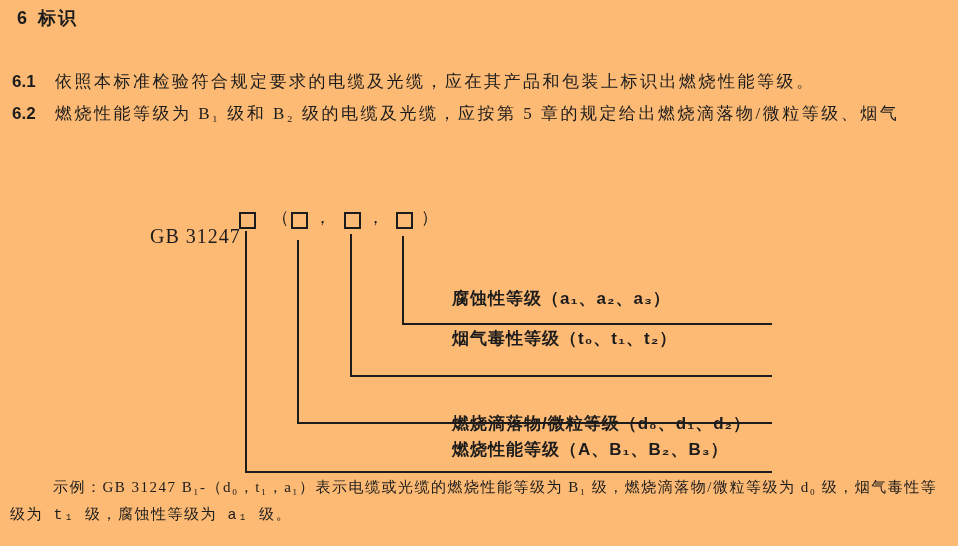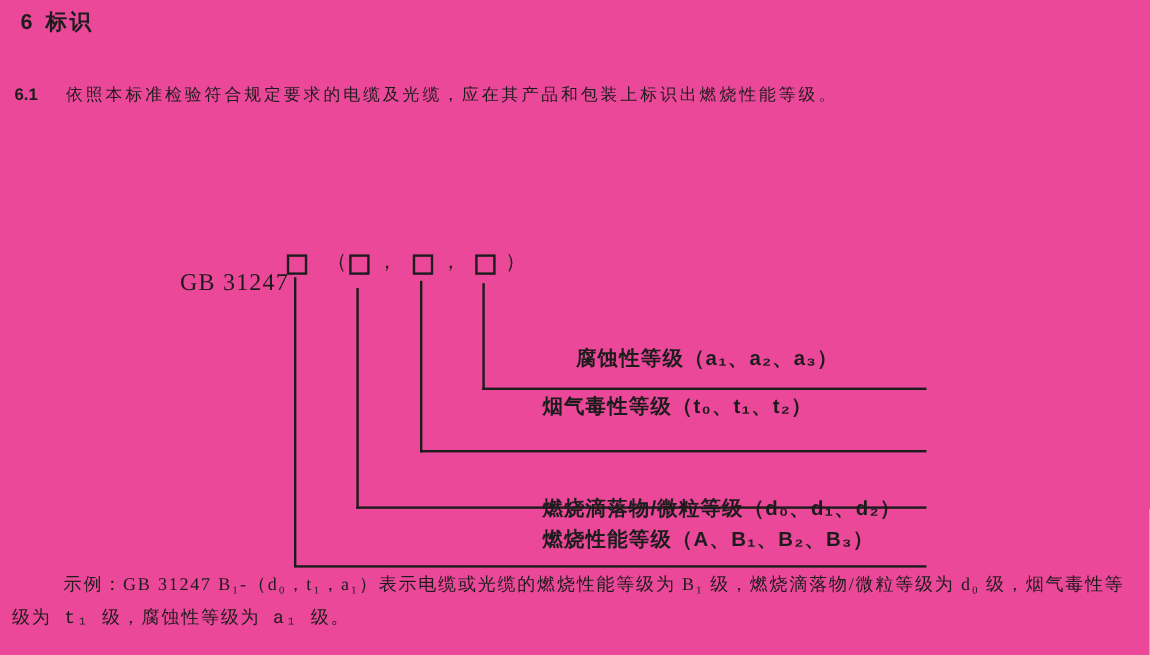--- a/index.html
+++ b/index.html
@@ -1,38 +1,38 @@
 <!DOCTYPE html>
 <html><head>
 <meta charset="utf-8">
 <style>
   html, body { margin: 0; padding: 0; }
   .page {
     position: relative;
     width: 958px;
     height: 546px;
-    background: #ec4899;
+    background: #fdba74;
     color: #1c1c1c;
     font-family: "Liberation Serif", "DejaVu Serif", serif;
     overflow: hidden;
   }
 
   
   .heading {
     position: absolute; left: 17px; top: 6px;
     font-family: "Liberation Sans", "DejaVu Sans", sans-serif;
     font-weight: bold; font-size: 18px; white-space: nowrap;
   }
   .heading .hnum { display: inline-block; width: 21px; }
   .heading .htitle { letter-spacing: 2px; }
 
   
   .para {
     position: absolute; left: 12px;
-    font-size: 14px; white-space: nowrap;
+    font-size: 17px; white-space: nowrap;
   }
   .para .pnum {
     font-family: "Liberation Sans", "DejaVu Sans", sans-serif;
     font-weight: bold; display: inline-block; width: 43px;
   }
   .para .ptext { letter-spacing: 2.5px; }
   .cont-line {
     position: absolute; left: 10px;
     font-size: 17px; letter-spacing: 2.5px; white-space: nowrap;
   }
@@ -76,21 +76,21 @@
   .h-toxicity  { left: 350px; top: 375px; width: 422px; }
   .h-droplets  { left: 297px; top: 422px; width: 475px; }
   .h-fire      { left: 245px; top: 471px; width: 527px; }
 
   .dlabel {
     position: absolute; left: 452px;
     font-family: "Liberation Sans", "DejaVu Sans", sans-serif;
     font-weight: bold; font-size: 17px;
     letter-spacing: 1px; white-space: nowrap;
   }
-  .lbl-corrosion { top: 287px; margin-left: 28px; }
+  .lbl-corrosion { top: 287px; }
   .lbl-toxicity  { top: 327px; }
   .lbl-droplets  { top: 390px; margin-top: 22px; }
   .lbl-fire      { top: 438px; text-align: center; }
 
   
   .example-line {
     position: absolute; font-size: 15px;
     letter-spacing: 1.5px; white-space: nowrap;
   }
   .ex1 { left: 53px; top: 478px; }
@@ -102,20 +102,23 @@
 <div class="page">
 
   <div class="heading">
     <span class="hnum">6</span><span class="htitle">标识</span>
   </div>
 
   <div class="para p61">
     <span class="pnum">6.1</span><span class="ptext">依照本标准检验符合规定要求的电缆及光缆，应在其产品和包装上标识出燃烧性能等级。</span>
   </div>
 
+  <div class="para p62">
+    <span class="pnum">6.2</span><span class="ptext">燃烧性能等级为 B₁ 级和 B₂ 级的电缆及光缆，应按第 5 章的规定给出燃烧滴落物/微粒等级、烟气</span>
+  </div>
 
 
   <div>
     <span class="gb-prefix">GB 31247</span>
 
     <div class="code-box box1"></div>
     <span class="code-sym sym-open">（</span>
     <div class="code-box box2"></div>
     <span class="code-sym sym-c1">，</span>
     <div class="code-box box3"></div>

